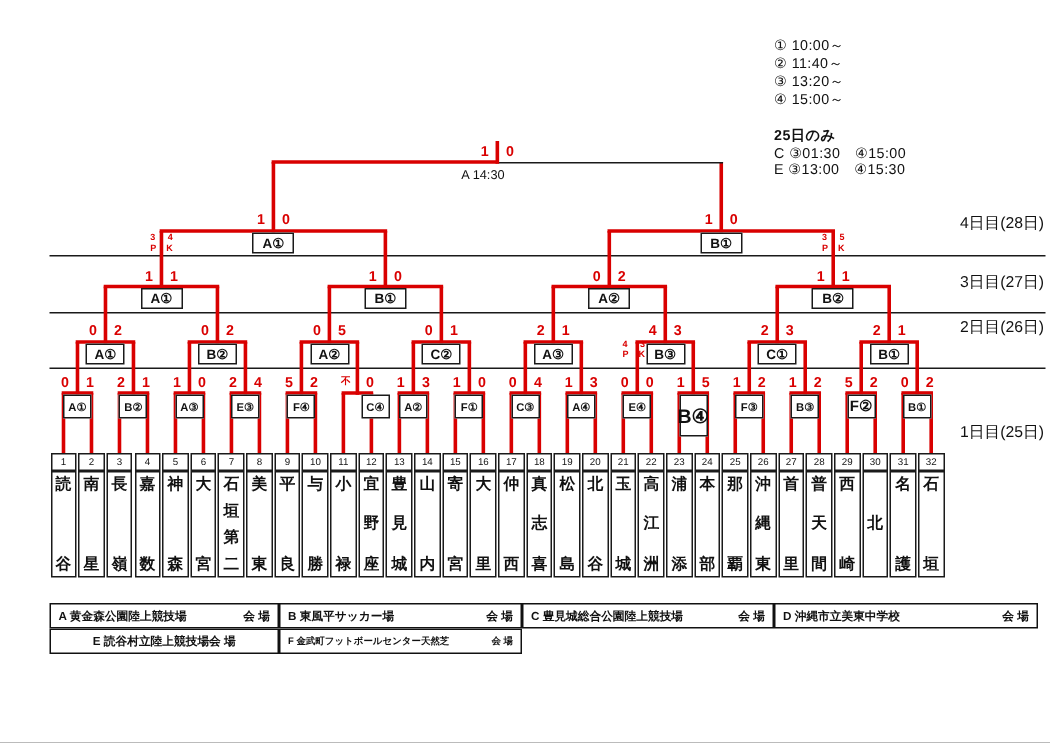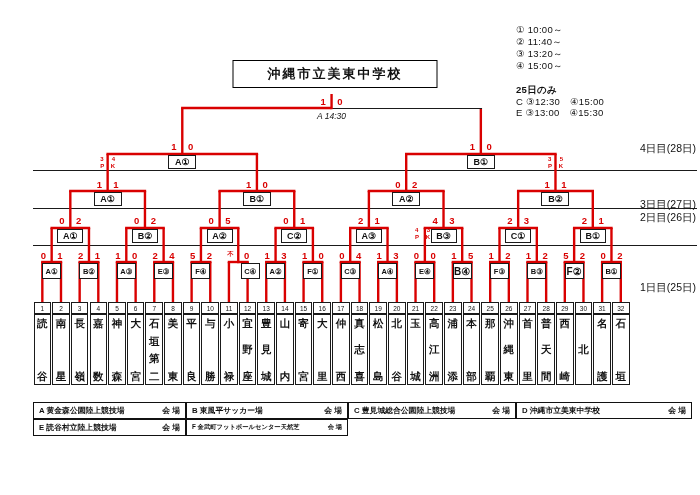--- a/index.html
+++ b/index.html
@@ -8,49 +8,48 @@
   .abs{position:absolute;}
   #title{left:337px;top:14px;transform:translateX(-50%);font-size:15px;font-weight:bold;
          letter-spacing:1.5px;white-space:nowrap;}
   #host-box{left:335px;top:60px;transform:translateX(-50%);border:1.6px solid #000;
             padding:4px 34px;font-size:13px;font-weight:bold;letter-spacing:2px;white-space:nowrap;background:#fff;}
   .sched{left:516px;font-size:9.5px;letter-spacing:.3px;white-space:nowrap;}
   .slot-0{top:24px}.slot-1{top:36px}.slot-2{top:48px}.slot-3{top:60px}
   #sched-note-title{top:84px;font-weight:bold;}
   .note-0{top:96px}.note-1{top:107px}
   .daylbl{position:absolute;right:4px;width:96px;text-align:right;font-size:10.5px;white-space:nowrap;}
-  .day-0{top:142px}.day-1{top:198px}.day-2{top:211px}.day-3{top:281px}
+  .day-0{top:142px}.day-1{top:181px}.day-2{top:211px}.day-3{top:281px}
   .mbox{position:absolute;background:#fff;border:1px solid #1a1a1a;box-sizing:border-box;
         display:flex;align-items:center;justify-content:center;font-weight:600;white-space:nowrap;}
   .scorewrap{position:absolute;display:flex;justify-content:space-between;font-weight:bold;}
   .pkwrap{position:absolute;font-weight:bold;line-height:6.5px;}
   .pkrow{display:flex;justify-content:space-between;}
   .teamcol{position:absolute;background:#fff;border:1px solid #1a1a1a;box-sizing:border-box;
            display:flex;flex-direction:column;align-items:center;justify-content:space-between;
            padding:3px 0;font-weight:600;line-height:1;}
   .teamcol.center{justify-content:center;}
   .numcell{position:absolute;background:#fff;border:1px solid #1a1a1a;box-sizing:border-box;
            font-size:6.5px;text-align:center;line-height:11px;}
   .legcell{position:absolute;background:#fff;border:1px solid #111;box-sizing:border-box;
            display:flex;justify-content:space-between;align-items:center;padding:0 5px;
            font-weight:bold;white-space:nowrap;}
-  .finalnote{position:absolute;font-size:8.5px;text-align:center;white-space:nowrap;font-style:italic;}
+  .finalnote{position:absolute;font-size:8.5px;white-space:nowrap;}
 </style>
 </head>
 <body>
 
 <div id="page">
-  <div id="host-box" class="abs">沖縄市立美東中学校</div>
 
   <div class="abs sched slot-0">① 10:00～</div>
   <div class="abs sched slot-1">② 11:40～</div>
   <div class="abs sched slot-2">③ 13:20～</div>
   <div class="abs sched slot-3">④ 15:00～</div>
   <div id="sched-note-title" class="abs sched">25日のみ</div>
-  <div class="abs sched note-0">C ③12:30　④15:00</div>
+  <div class="abs sched note-0">C ③01:30　④15:00</div>
   <div class="abs sched note-1">E ③13:00　④15:30</div>
 
   <div class="daylbl day-0">4日目(28日)</div>
   <div class="daylbl day-1">3日目(27日)</div>
   <div class="daylbl day-2">2日目(26日)</div>
   <div class="daylbl day-3">1日目(25日)</div>
 
   <div id="bracket">
       <svg width="700" height="495" viewBox="0 0 700 495" style="position: absolute; left: 0px; top: 0px;">
         <line x1="33" y1="170.5" x2="697" y2="170.5" stroke="#1a1a1a" stroke-width="1"></line>
@@ -200,21 +199,21 @@
       <div class="mbox" style="left: 378.04px; top: 263px; width: 19px; height: 16px; font-size: 7.5px;">A④</div>
       <div class="scorewrap" style="left: 376.54px; top: 250px; width: 22px; font-size: 9.5px; color: rgb(217, 0, 0);">
         <span>1</span>
         <span>3</span>
       </div>
       <div class="mbox" style="left: 415.36px; top: 263px; width: 19px; height: 16px; font-size: 7.5px;">E④</div>
       <div class="scorewrap" style="left: 413.86px; top: 250px; width: 22px; font-size: 9.5px; color: rgb(217, 0, 0);">
         <span>0</span>
         <span>0</span>
       </div>
-      <div class="mbox" style="left: 452.68px; top: 263px; width: 19px; height: 16px; font-size: 10px;">B④</div>
+      <div class="mbox" style="left: 452.68px; top: 263px; width: 19px; height: 28px; font-size: 13px;">B④</div>
       <div class="scorewrap" style="left: 451.18px; top: 250px; width: 22px; font-size: 9.5px; color: rgb(217, 0, 0);">
         <span>1</span>
         <span>5</span>
       </div>
       <div class="mbox" style="left: 490px; top: 263px; width: 19px; height: 16px; font-size: 7.5px;">F③</div>
       <div class="scorewrap" style="left: 488.5px; top: 250px; width: 22px; font-size: 9.5px; color: rgb(217, 0, 0);">
         <span>1</span>
         <span>2</span>
       </div>
       <div class="mbox" style="left: 527.32px; top: 263px; width: 19px; height: 16px; font-size: 7.5px;">B③</div>
@@ -515,21 +514,21 @@
         <span>会 場</span>
       </div>
       <div class="legcell" style="left: 348px; top: 402px; width: 168px; height: 17px; font-size: 7.8px;">
         <span>C 豊見城総合公園陸上競技場</span>
         <span>会 場</span>
       </div>
       <div class="legcell" style="left: 516px; top: 402px; width: 176px; height: 17px; font-size: 7.8px;">
         <span>D 沖縄市立美東中学校</span>
         <span>会 場</span>
       </div>
-      <div class="legcell" style="left: 33px; top: 419px; width: 153px; height: 17px; font-size: 7.8px;">
+      <div class="legcell" style="left: 33px; top: 419px; width: 153px; height: 17px; font-size: 7.8px; justify-content: center;">
         <span>E 読谷村立陸上競技場</span>
         <span>会 場</span>
       </div>
       <div class="legcell" style="left: 186px; top: 419px; width: 162px; height: 17px; font-size: 6.3px;">
         <span>F 金武町フットボールセンター天然芝</span>
         <span>会 場</span>
       </div>
     </div>
 </div>
 

